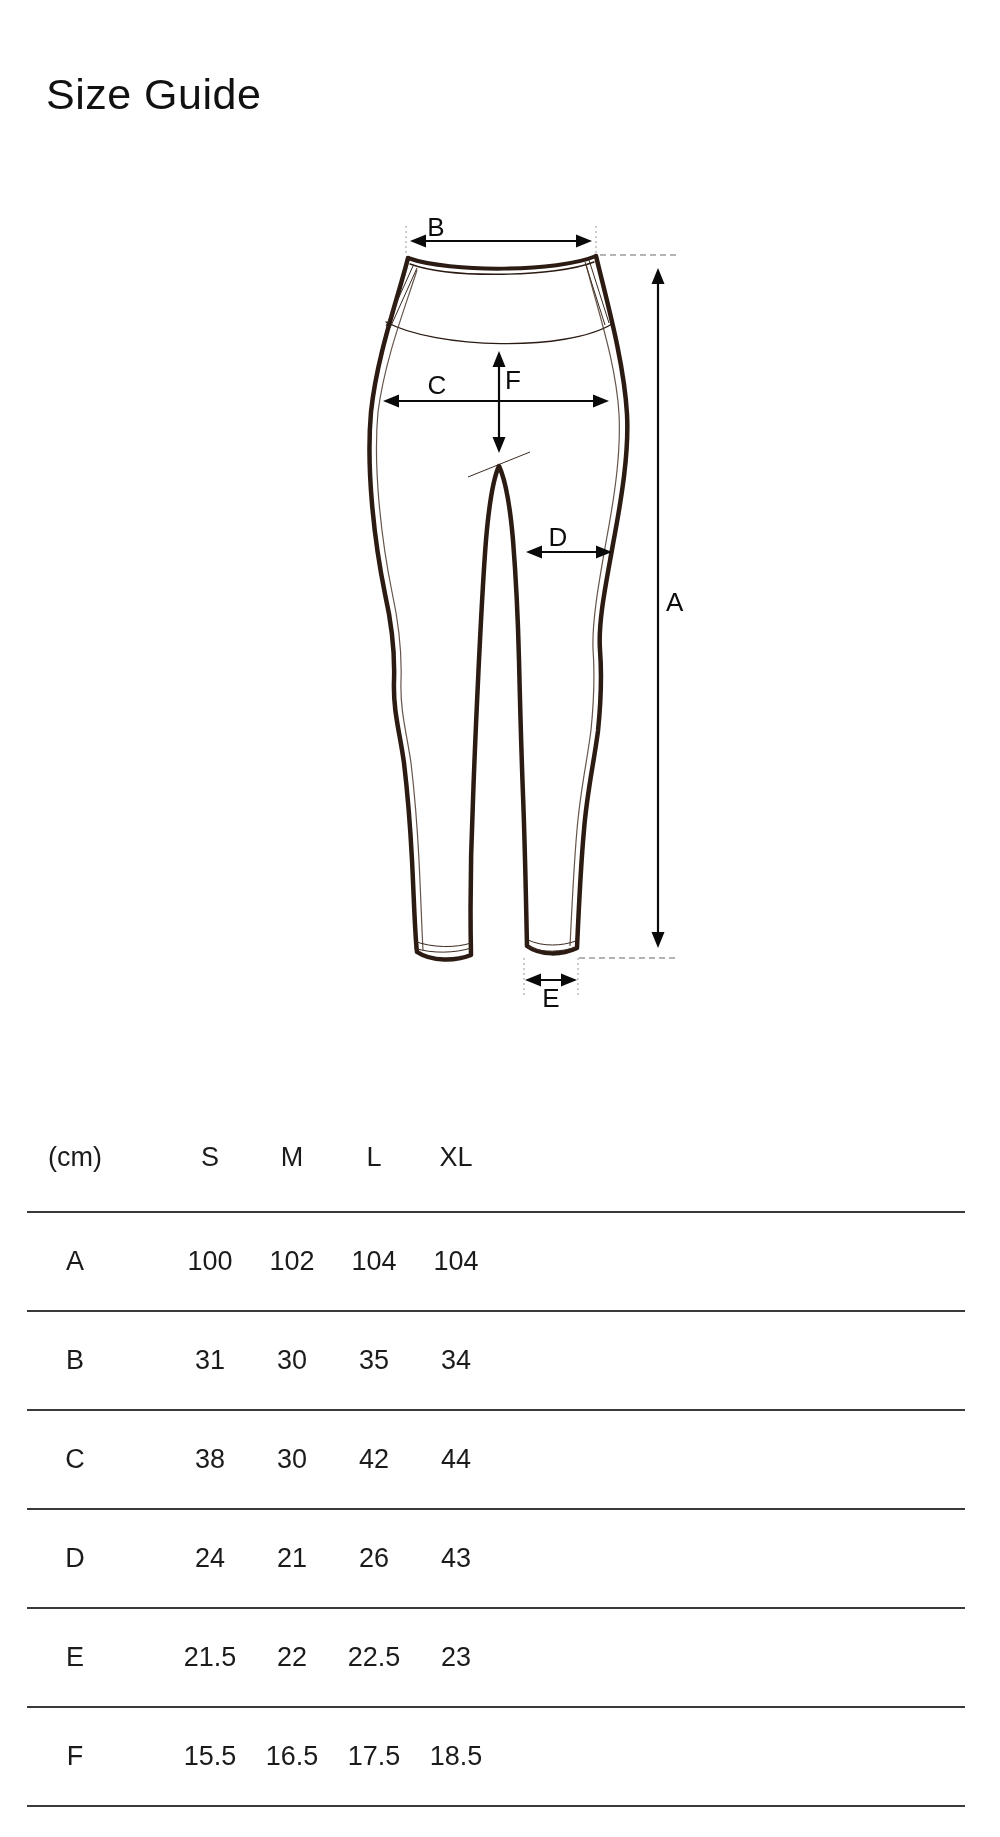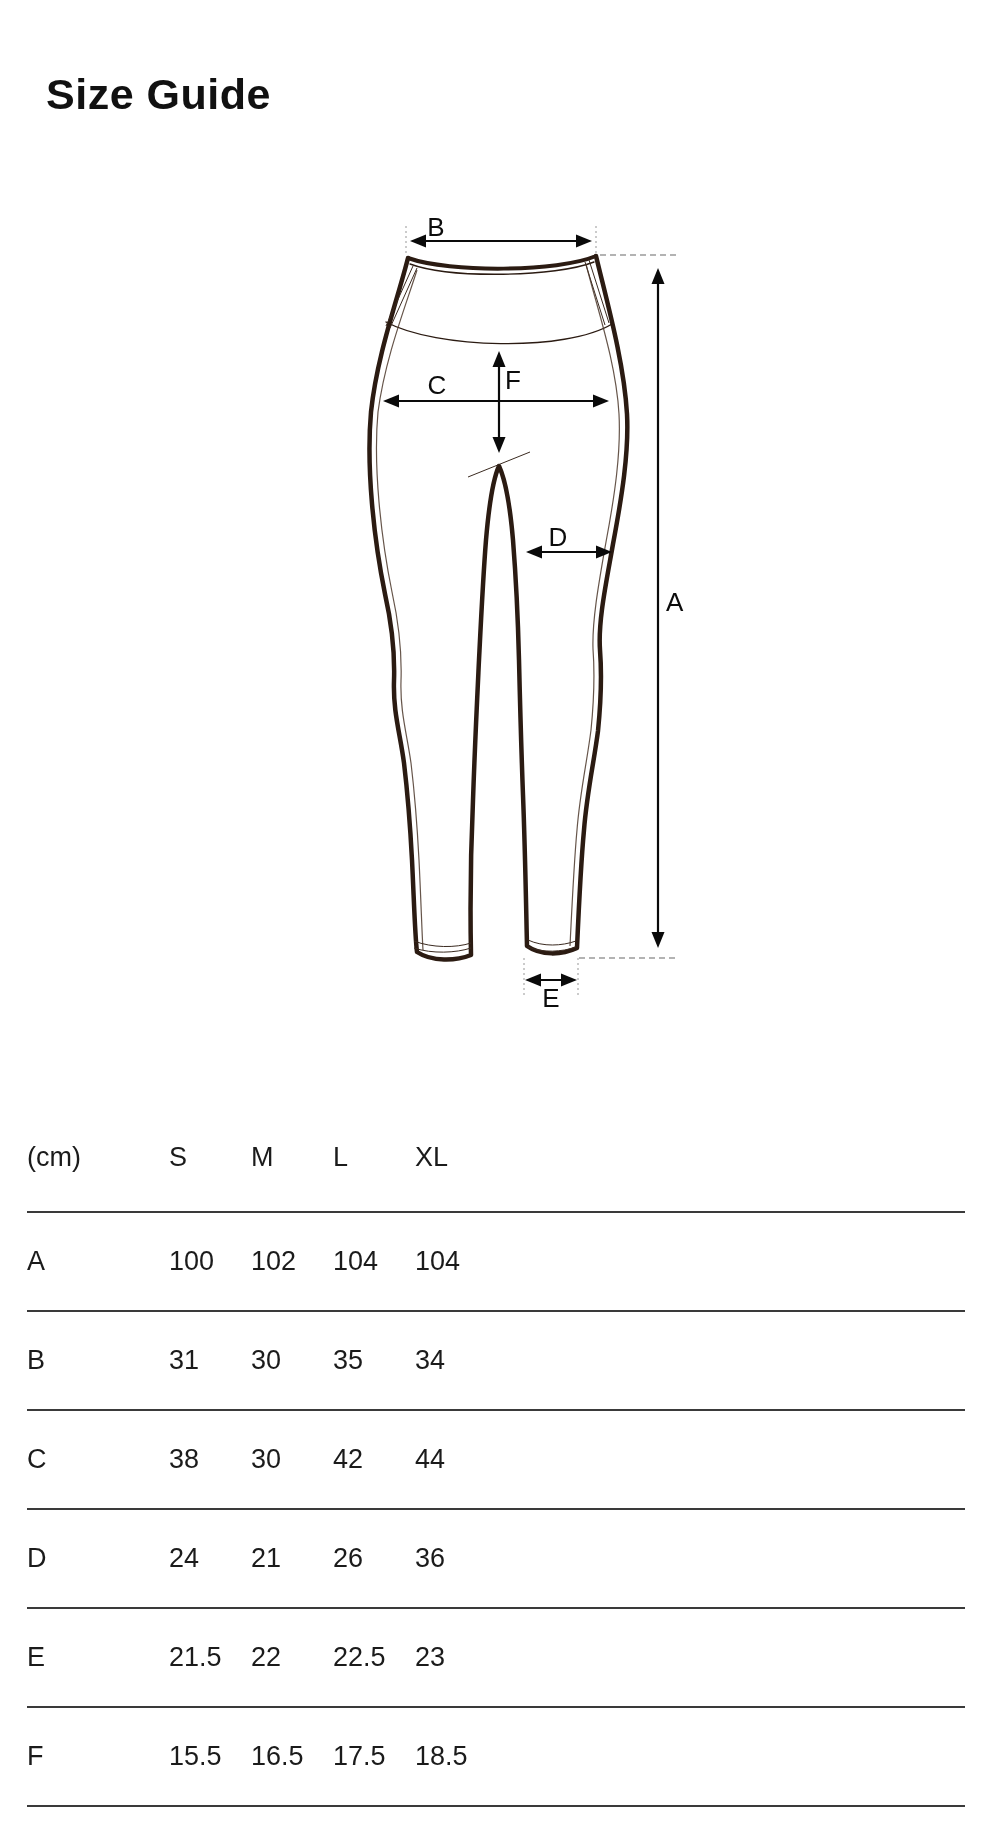--- a/index.html
+++ b/index.html
@@ -13,21 +13,21 @@
     height: 1837px;
     font-family: "Liberation Sans", sans-serif;
     color: #1b1b1b;
     overflow: hidden;
   }
   .page-title {
     position: absolute;
     left: 46px;
     top: 70px;
     font-size: 43px;
-    font-weight: 700;
+    font-weight: 400;
     color: #111111;
     letter-spacing: 0.5px;
     margin: 0;
   }
   svg.diagram {
     position: absolute;
     left: 330px;
     top: 195px;
   }
   svg.diagram text {
@@ -55,20 +55,21 @@
     position: absolute;
     left: 27px;
     top: 1103px;
     width: 938px;
     border-collapse: collapse;
     table-layout: fixed;
     font-size: 27px;
     color: #1b1b1b;
   }
   table.size-table td {
+    text-align: center;
     vertical-align: middle;
     padding: 0;
     white-space: nowrap;
   }
   tr.header-row { height: 109px; }
   tr.data-row   { height: 99px; border-top: 2px solid #3a3a3a; }
   tr.data-row:last-child { border-bottom: 2px solid #3a3a3a; }
 </style>
 </head>
 <body>
@@ -227,21 +228,21 @@
     <td>42</td>
     <td>44</td>
     <td></td>
   </tr>
   <tr class="data-row">
     <td>D</td>
     <td></td>
     <td>24</td>
     <td>21</td>
     <td>26</td>
-    <td>36</td>
+    <td>43</td>
     <td></td>
   </tr>
   <tr class="data-row">
     <td>E</td>
     <td></td>
     <td>21.5</td>
     <td>22</td>
     <td>22.5</td>
     <td>23</td>
     <td></td>

